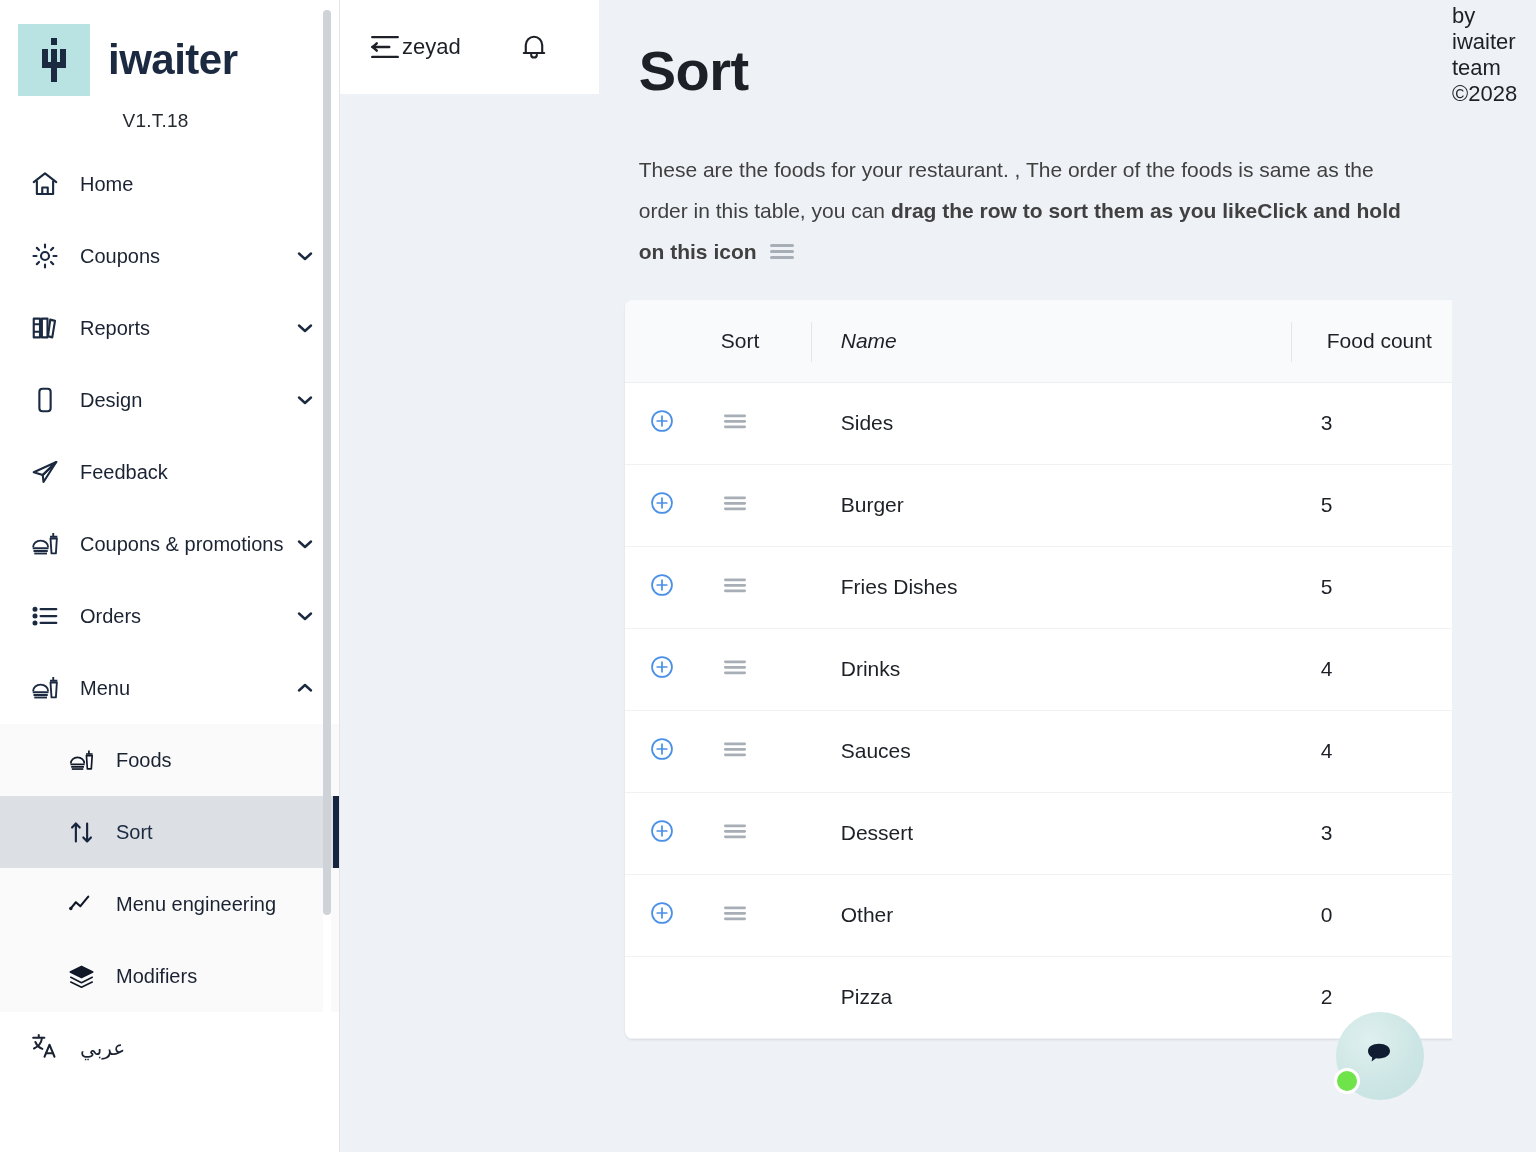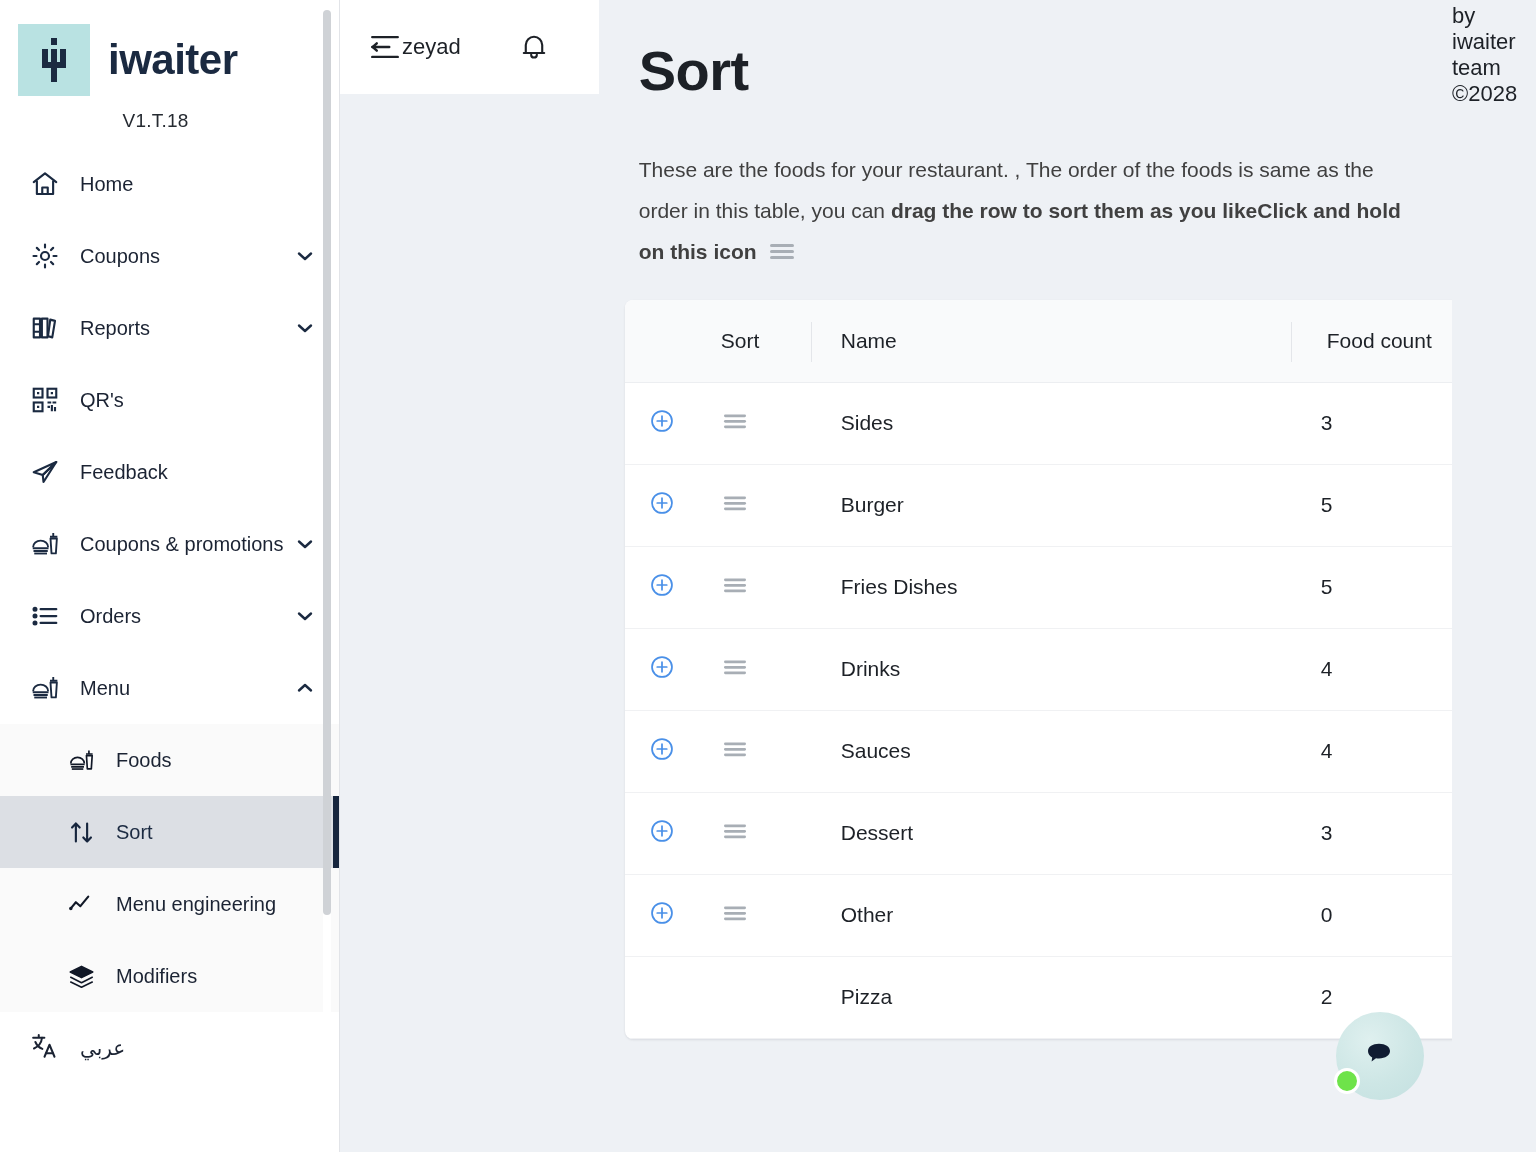--- a/index.html
+++ b/index.html
@@ -116,21 +116,21 @@
     overflow: hidden; width: 1146px;
   }
   table { width: 100%; border-collapse: collapse; }
   thead th {
     background: #f9fafb; height: 82px; font-size: 21px; font-weight: 400;
     color: #1d2127; text-align: left; padding: 0;
     border-bottom: 1px solid #eceef1;
   }
   th.c-handle { width: 96px; }
   th.c-sort { width: 90px; padding-left: 0; }
-  th.c-name { padding-left: 30px; position: relative; }
+  th.c-name { padding-left: 30px; position: relative; font-style: italic; }
   th.c-name::before {
     content: ""; position: absolute; left: 0; top: 22px;
     width: 1px; height: 40px; background: #e4e6ea;
   }
   th.c-count { width: 480px; padding-left: 36px; position: relative; }
   th.c-count::before {
     content: ""; position: absolute; left: 0; top: 22px;
     width: 1px; height: 40px; background: #e4e6ea;
   }
   tbody td {
@@ -225,35 +225,34 @@
           </svg>
         </span>
         <span class="lbl">Reports</span>
         <span class="chev">
           <svg width="24" height="24" viewBox="0 0 24 24" fill="none" stroke="#1b2a41" stroke-width="2.4" stroke-linecap="round" stroke-linejoin="round">
               <path d="M6 9.5 12 15l6-5.5"></path>
             </svg>
         </span>
       </div>
 
-
-      <div class="nav-item">
-        <span class="ico">
-          <svg width="30" height="30" viewBox="0 0 24 24" fill="none" stroke="#1b2a41" stroke-width="1.7">
-            <rect x="3" y="3" width="7" height="7"></rect>
-              <rect x="14" y="3" width="7" height="7"></rect>
-              <rect x="3" y="14" width="7" height="7"></rect>
-            <rect x="5.6" y="5.6" width="1.8" height="1.8" fill="#1b2a41" stroke="none"></rect>
-            <rect x="16.6" y="5.6" width="1.8" height="1.8" fill="#1b2a41" stroke="none"></rect>
-            <rect x="5.6" y="16.6" width="1.8" height="1.8" fill="#1b2a41" stroke="none"></rect>
-            <path d="M14 14h3M18 14h3M14 17.5h2M17.5 16v5M20 17.5v3.5"></path>
-          </svg>
-        </span>
-        <span class="lbl">QR's</span>
-      </div>
+      <div class="nav-item">
+        <span class="ico">
+          <svg width="30" height="30" viewBox="0 0 24 24" fill="none" stroke="#1b2a41" stroke-width="1.7" stroke-linejoin="round">
+            <rect x="7.5" y="3" width="9" height="18" rx="2.4"></rect>
+          </svg>
+        </span>
+        <span class="lbl">Design</span>
+        <span class="chev">
+          <svg width="24" height="24" viewBox="0 0 24 24" fill="none" stroke="#1b2a41" stroke-width="2.4" stroke-linecap="round" stroke-linejoin="round">
+              <path d="M6 9.5 12 15l6-5.5"></path>
+            </svg>
+        </span>
+      </div>
+
 
       <div class="nav-item">
         <span class="ico">
           <svg width="30" height="30" viewBox="0 0 24 24" fill="none" stroke="#1b2a41" stroke-width="1.7" stroke-linejoin="round">
             <path d="M21 4 3 12.2l7.2 2.2L21 4z"></path>
               <path d="M21 4 10.2 14.4l.6 5.6L21 4z"></path>
           </svg>
         </span>
         <span class="lbl">Feedback</span>
       </div>

